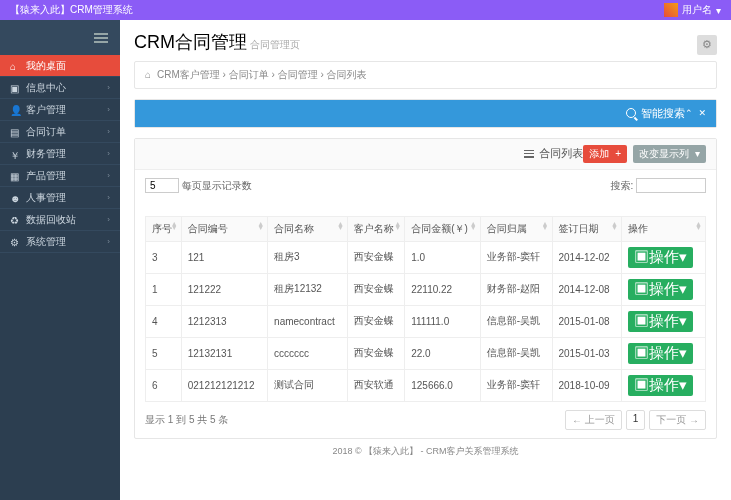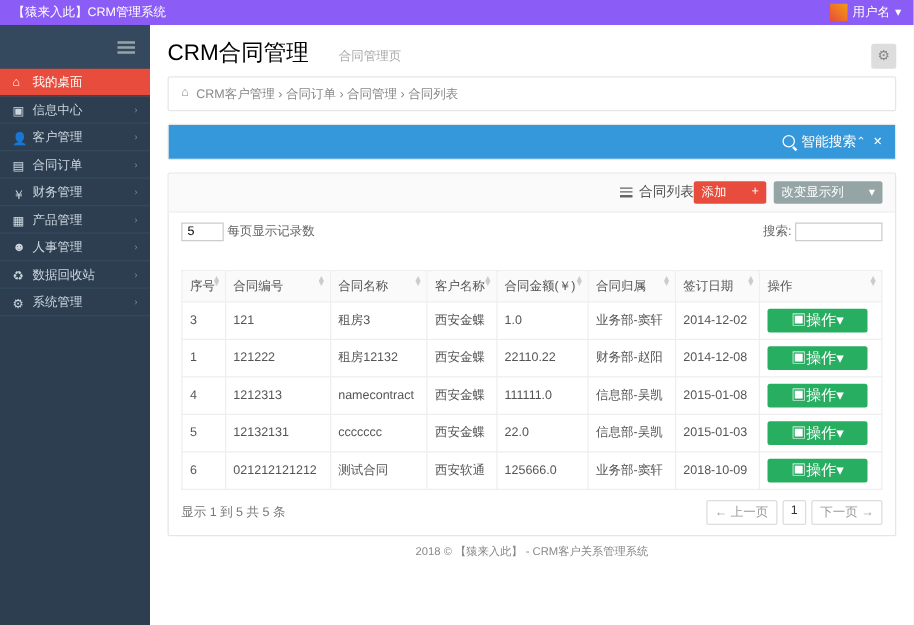--- a/index.html
+++ b/index.html
@@ -14,42 +14,42 @@
 .sb-toggle .bars{width:14px;height:10px;display:flex;flex-direction:column;justify-content:space-between}
 .sb-toggle .bars span{height:2px;background:#95a5a6}
 .sb-item{height:22px;display:flex;align-items:center;padding:0 10px;font-size:10px;border-bottom:1px solid #34495e;justify-content:space-between;cursor:pointer}
 .sb-item.active{background:#e74c3c;color:#fff}
 .sb-ico{width:10px;height:10px;margin-right:6px;display:inline-block}
 .sb-left{display:flex;align-items:center}
 .chev{font-size:8px;color:#7a8a99}
 .main{flex:1;background:#fff;padding:10px 14px;overflow:auto}
 .page-head{display:flex;align-items:baseline;justify-content:space-between}
 .page-title{font-size:18px;color:#000000;font-weight:400}
-.page-sub{font-size:10px;color:#aaa;margin-left:21px}
+.page-sub{font-size:10px;color:#aaa;margin-left:0}
 .gear-box{width:20px;height:20px;background:#ddd;border-radius:2px;display:flex;align-items:center;justify-content:center;color:#888}
 .breadcrumb{margin-top:6px;border:1px solid #e6e6e6;border-radius:2px;padding:6px 10px;font-size:10px;color:#888;display:flex;align-items:center;gap:6px}
 .breadcrumb a{color:#888;text-decoration:none}
 .panel{margin-top:10px;border:1px solid #e6e6e6;border-radius:2px}
 .panel-hd{padding:6px 10px;font-size:11px;display:flex;align-items:center;justify-content:flex-end}
 .panel-hd.blue{background:#3498db;color:#fff}
 .panel-hd.light{background:#fafafa;color:#555;border-bottom:1px solid #eee}
 .hd-left{display:flex;align-items:center;gap:5px}
 .hd-right{display:flex;align-items:center;gap:6px}
-.btn{padding:2px 6px;border-radius:2px;font-size:10px;color:#fff;display:inline-flex;align-items:center;gap:20px;cursor:pointer}
+.btn{padding:2px 6px;border-radius:2px;font-size:10px;color:#fff;display:inline-flex;align-items:center;gap:6px;cursor:pointer}
 .btn-red{background:#e74c3c}
 .btn-gray{background:#95a5a6}
 .panel-body{padding:8px 10px}
 .toolbar{display:flex;justify-content:space-between;align-items:center;font-size:10px;color:#666;margin-bottom:23px}
 .sel{border:1px solid #ccc;padding:1px 4px;width:34px;font-size:10px}
 .search-in{border:1px solid #ccc;padding:1px 4px;width:70px;font-size:10px}
 table{width:100%;border-collapse:collapse;font-size:10px}
 th,td{border:1px solid #eee;padding:5px 6px;text-align:left;color:#555;white-space:nowrap;overflow:hidden;text-overflow:ellipsis}
 th{background:#fafafa;font-weight:normal;position:relative}
 th .sort{position:absolute;right:3px;top:5px;font-size:7px;color:#ccc;line-height:4px}
-.btn-op{background:#27ae60;color:#fff;padding:1px 19px;border-radius:2px;font-size:12px;display:inline-flex;align-items:center;gap:2px}
+.btn-op{background:#27ae60;color:#fff;padding:1px 6px;border-radius:2px;font-size:15px;display:inline-flex;align-items:center;gap:2px}
 .table-foot{display:flex;justify-content:space-between;align-items:center;margin-top:8px;font-size:10px;color:#777}
 .pager{display:flex;gap:4px}
 .pg-btn{border:1px solid #ddd;padding:2px 6px;border-radius:2px;color:#999;font-size:10px;cursor:pointer}
 .pg-btn.cur{color:#333}
 .footer{text-align:center;font-size:9px;color:#888;padding:6px 0}
 .ico-search{width:10px;height:10px;border:1.5px solid #fff;border-radius:50%;position:relative}
 .ico-search:after{content:"";position:absolute;width:4px;height:1.5px;background:#fff;bottom:-2px;right:-3px;transform:rotate(45deg)}
 .ico-list{width:10px;height:8px;display:flex;flex-direction:column;justify-content:space-between}
 .ico-list span{height:1.5px;background:#666}
 .collapse-ico{font-size:9px}

